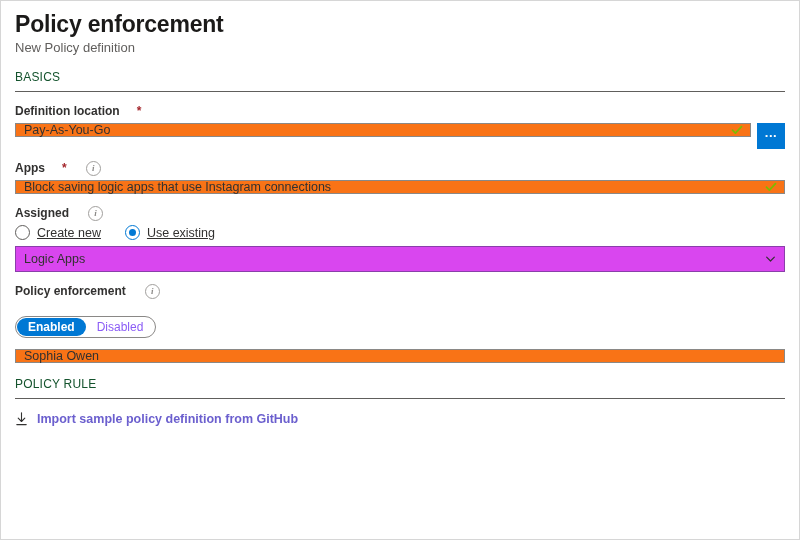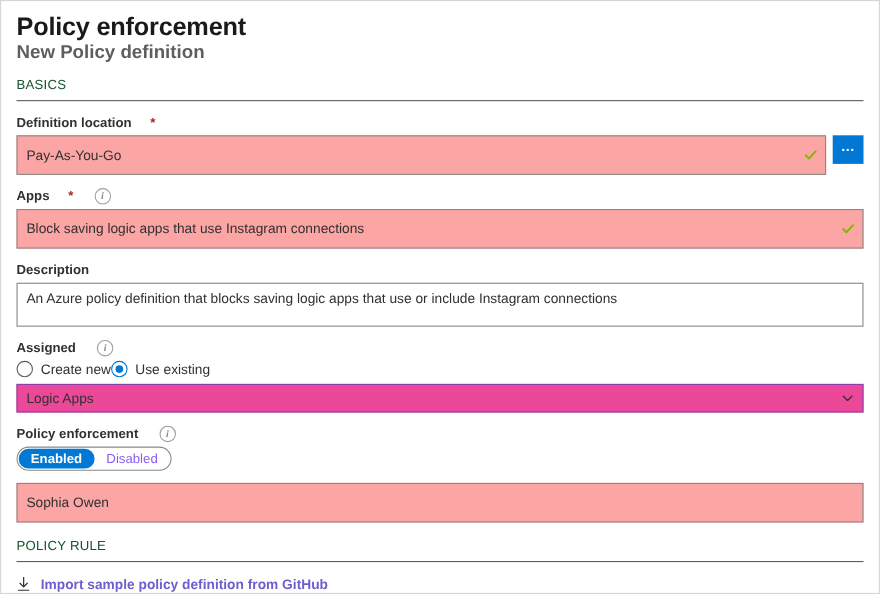--- a/index.html
+++ b/index.html
@@ -27,25 +27,24 @@
   
   .page-title {
     font-size: 23px;
     font-weight: 600;
     letter-spacing: -0.2px;
     color: #1b1a19;
     margin: 9px 0 0 0;
     line-height: 28px;
   }
   .page-subtitle {
-    font-size: 17px;
+    font-size: 13px;
     color: #605e5c;
     margin: 2px 0 0 0;
     line-height: 16px;
-    font-weight: bold;
   }
 
   
   .section {
     margin-top: 14px;
   }
   .section-title {
     font-size: 12px;
     color: #14532d;
     letter-spacing: 0.2px;
@@ -98,23 +97,23 @@
 
   
   .input-row {
     display: flex;
     align-items: stretch;
     gap: 6px;
   }
   .textbox {
     position: relative;
     flex: 1 1 auto;
-    height: 36px;
+    height: 14px;
     border: 1px solid #8a8886;
-    background: #fca5a5;
+    background: #f97316;
     display: flex;
     align-items: center;
     box-sizing: border-box;
   }
   .textbox .value {
     font-size: 12.5px;
     color: #323130;
     padding: 0 26px 0 8px;
     white-space: nowrap;
     overflow: hidden;
@@ -164,23 +163,24 @@
     padding: 5px 8px 0 8px;
     font-size: 12.5px;
     color: #323130;
     line-height: 16px;
   }
 
   
   .radio-group {
     display: flex;
     align-items: flex-start;
-    gap: 0;
+    gap: 24px;
     margin-top: 1px;
     margin-bottom: 6px;
+    text-decoration: underline;
   }
   .radio {
     display: flex;
     align-items: center;
     gap: 7px;
     cursor: pointer;
   }
   .radio-mark {
     width: 15px;
     height: 15px;
@@ -209,21 +209,21 @@
     font-size: 12.5px;
     color: #323130;
   }
 
   
   .select {
     position: relative;
     width: 100%;
     height: 26px;
     border: 1px solid #8a3faa;
-    background: #ec4899;
+    background: #d946ef;
     box-sizing: border-box;
     display: flex;
     align-items: center;
     cursor: pointer;
   }
   .select .value {
     font-size: 12.5px;
     color: #323130;
     padding: 0 26px 0 8px;
   }
@@ -240,21 +240,21 @@
   .pill-toggle {
     display: inline-flex;
     align-items: center;
     border: 1px solid #8a8886;
     border-radius: 13px;
     height: 22px;
     padding: 1px;
     box-sizing: border-box;
     background: #fff;
     cursor: pointer;
-    margin-top: 0;
+    margin-top: 13px;
   }
   .pill-opt {
     font-size: 12px;
     padding: 0 11px;
     height: 18px;
     line-height: 18px;
     border-radius: 11px;
     color: #8b5cf6;
     white-space: nowrap;
   }
@@ -324,26 +324,20 @@
     <div class="input-row">
       <div class="textbox">
         <span class="value">Block saving logic apps that use Instagram connections</span>
         <svg class="check-icon" viewBox="0 0 12 12">
           <path d="M1.5 6.2 L4.4 9.1 L10.5 2.6" fill="none" stroke="#7fba00" stroke-width="1.8" stroke-linecap="round" stroke-linejoin="round"></path>
         </svg>
       </div>
     </div>
   </div>
 
-  <div class="field">
-    <div class="field-label">
-      <span>Description</span>
-    </div>
-    <div class="textarea">An Azure policy definition that blocks saving logic apps that use or include Instagram connections</div>
-  </div>
 
   <div class="field">
     <div class="field-label">
       <span>Assigned</span>
       <span class="info-icon">i</span>
     </div>
     <div class="radio-group">
       <div class="radio">
         <span class="radio-mark"></span>
         <span class="radio-label">Create new</span>

